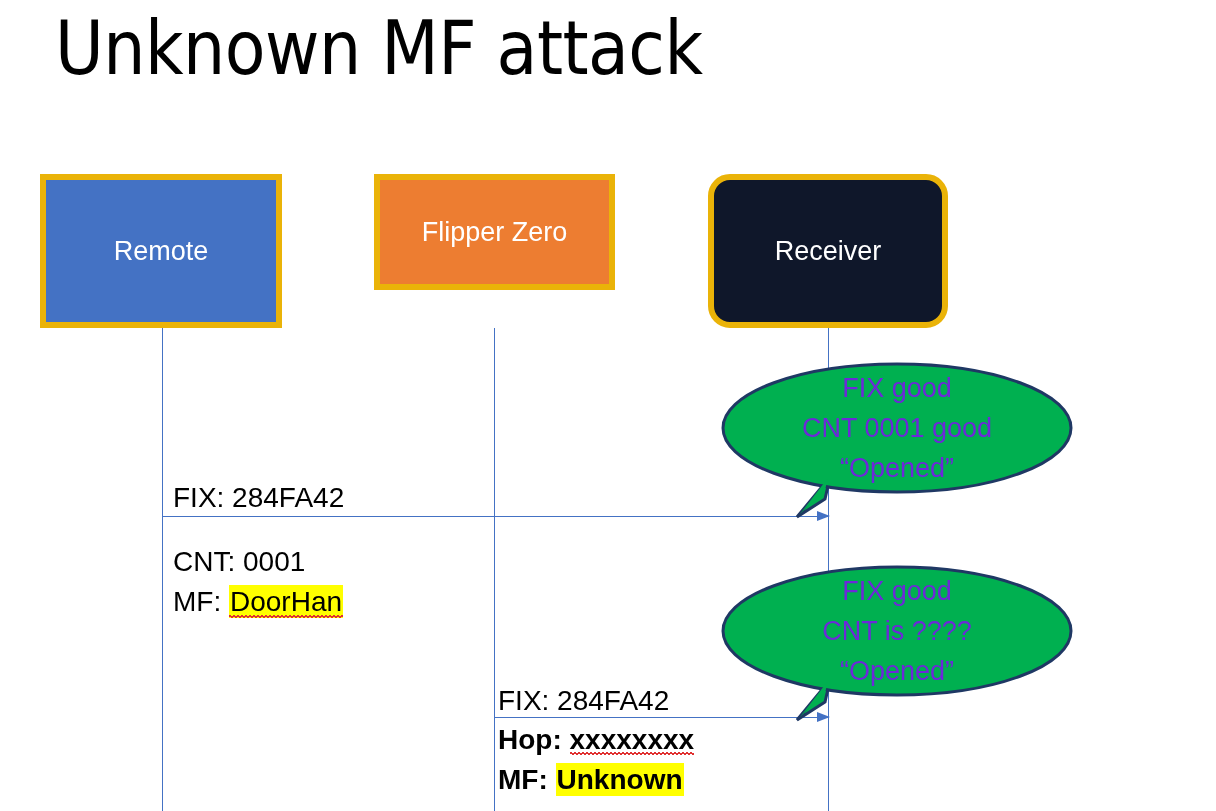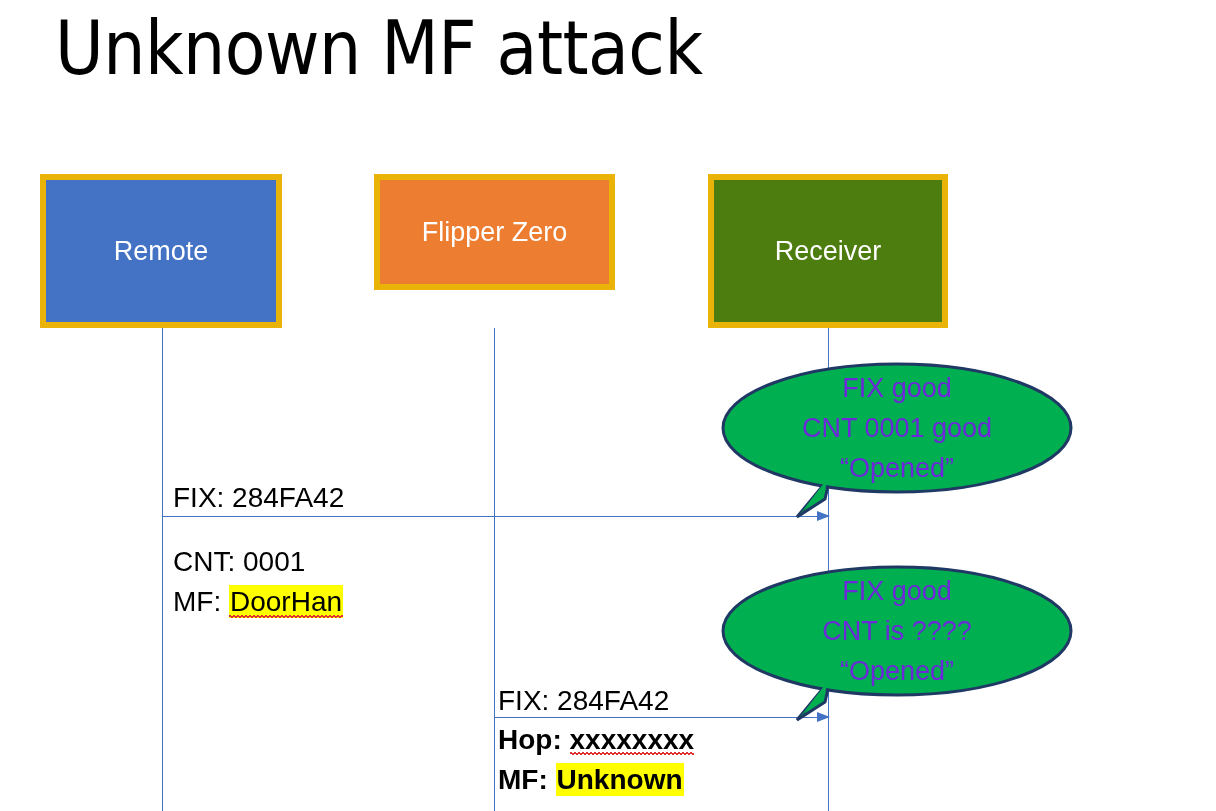--- a/index.html
+++ b/index.html
@@ -141,21 +141,21 @@
   <div id="slide-title">Unknown MF attack</div>
 
   <div class="actor-box" id="actor-remote" style="background:#4472C4;">
     <span>Remote</span>
   </div>
 
   <div class="actor-box" id="actor-flipper" style="background:#ED7D31;">
     <span>Flipper Zero</span>
   </div>
 
-  <div class="actor-box" id="actor-receiver" style="background:#4d7c0f;">
+  <div class="actor-box" id="actor-receiver" style="background:#0f172a;border-radius:22px;">
     <span>Receiver</span>
   </div>
 
   <div class="lifeline" id="lifeline-remote"></div>
   <div class="lifeline" id="lifeline-flipper"></div>
   <div class="lifeline" id="lifeline-receiver"></div>
 
   <div class="msg-arrow" id="arrow-remote-to-receiver"></div>
 
   <div class="msg-text" id="msg1-line1">FIX: 284FA42</div>

